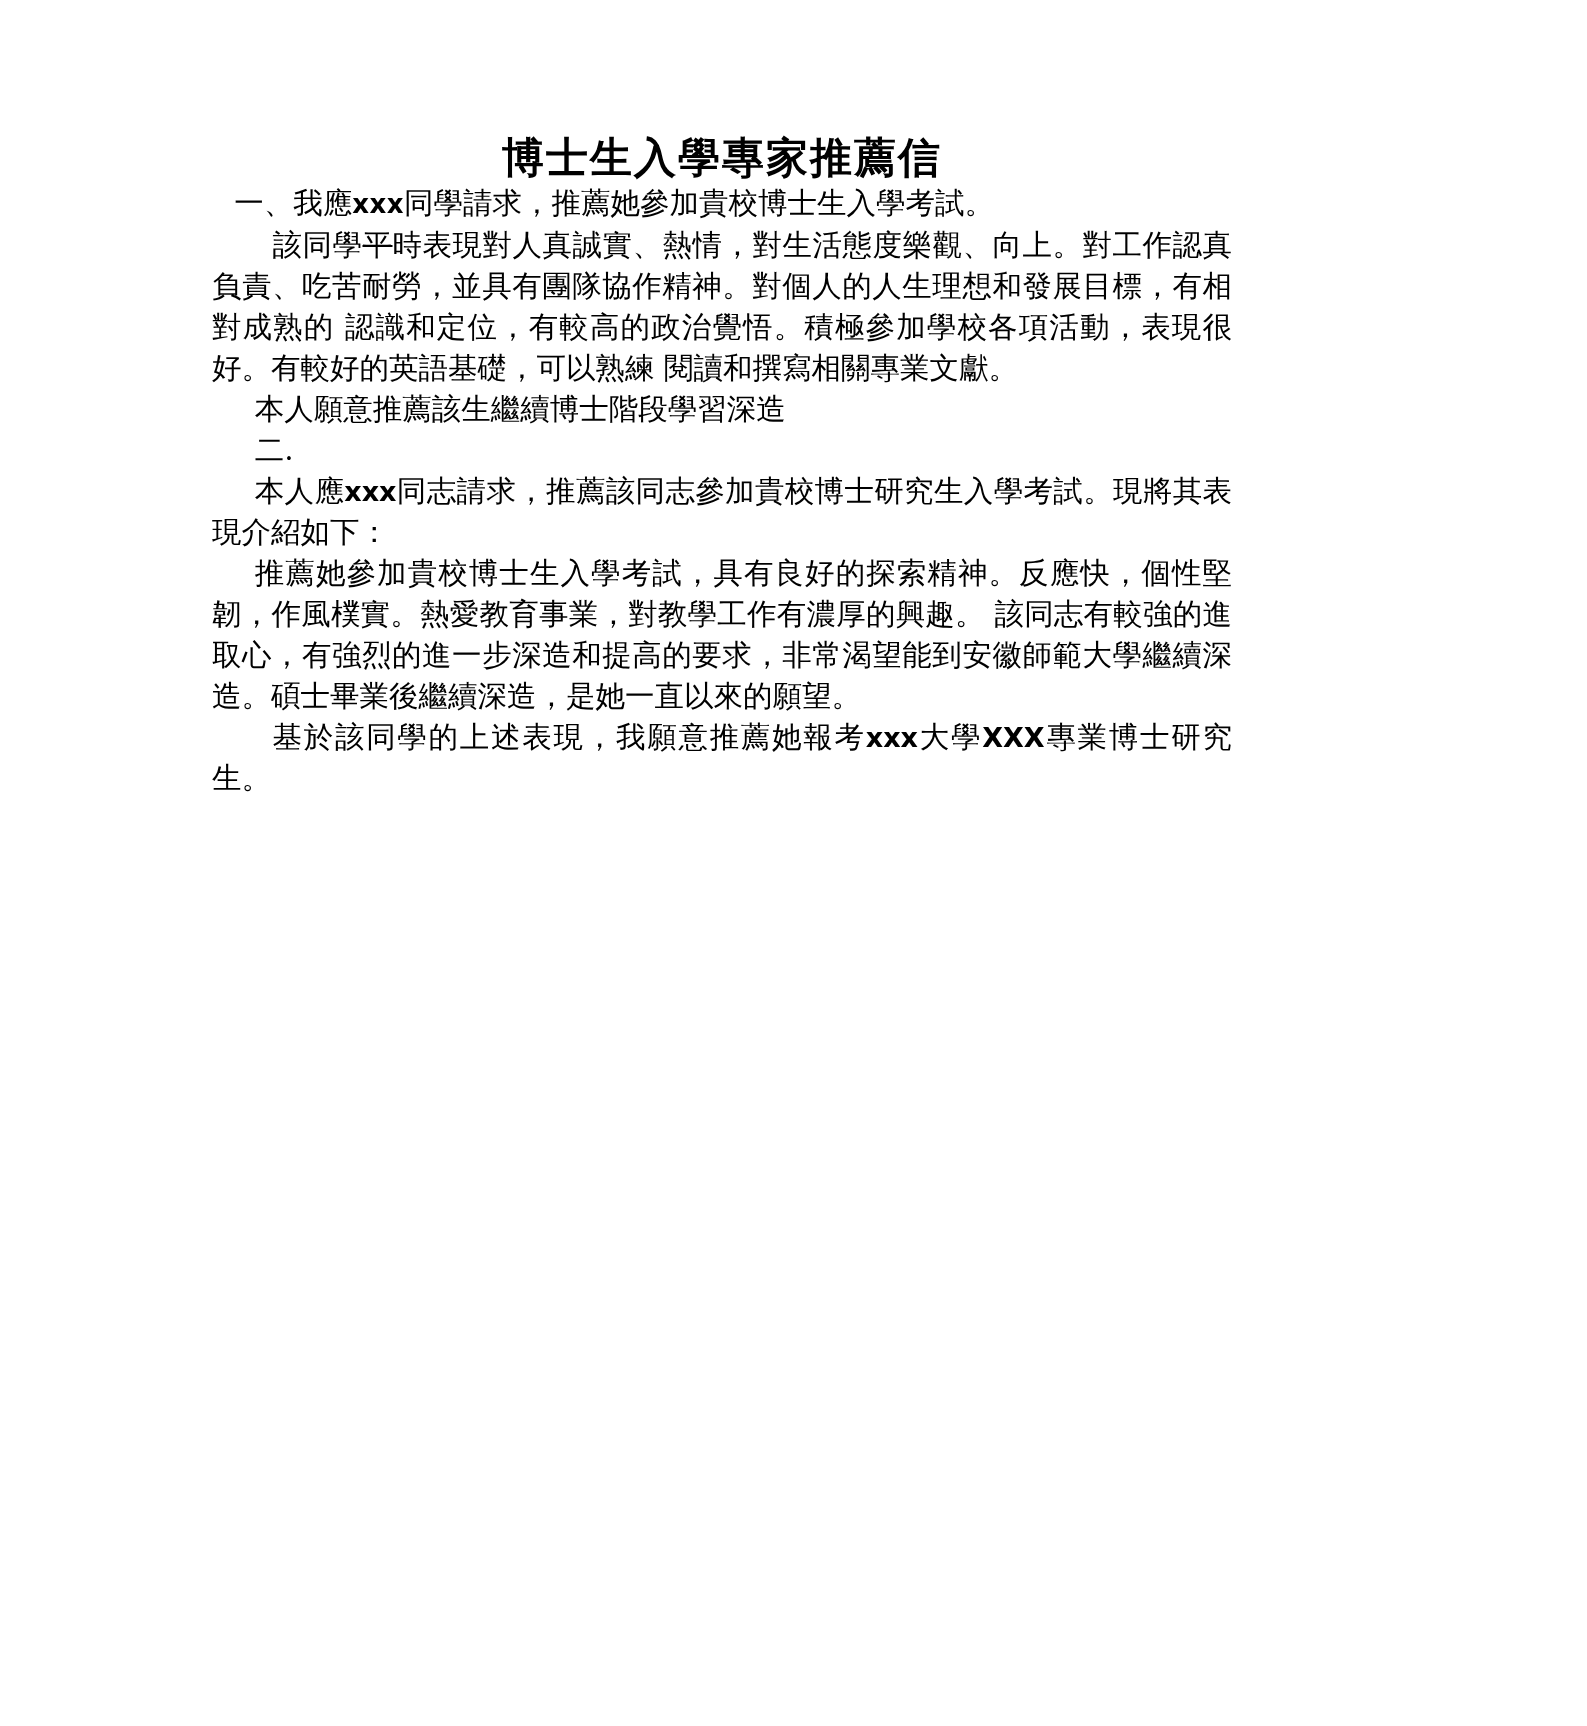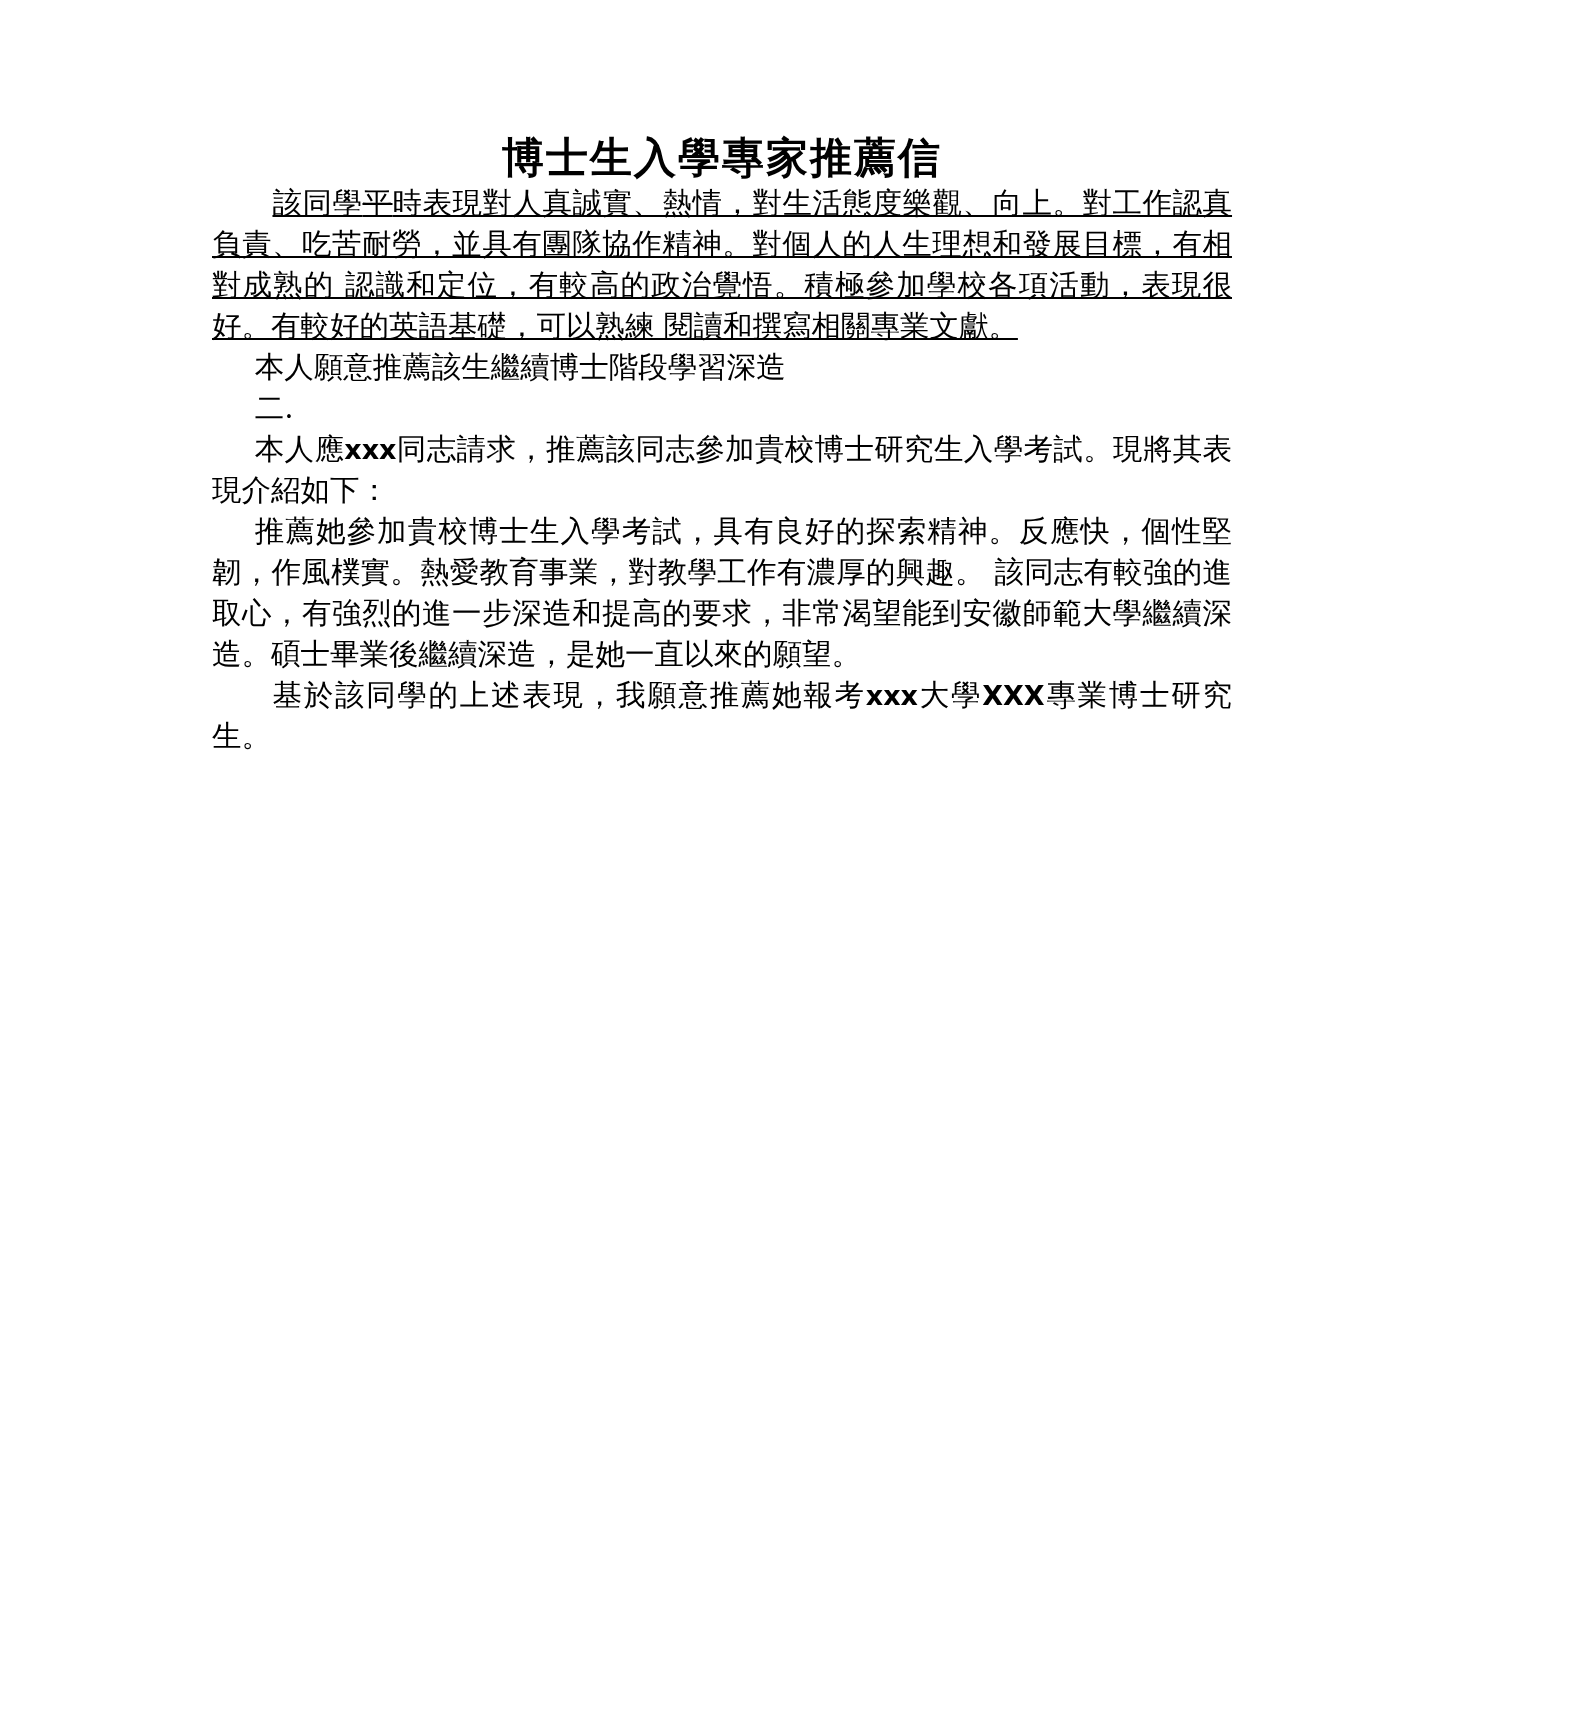--- a/index.html
+++ b/index.html
@@ -47,21 +47,21 @@
     text-justify: inter-character;
     color: #000;
     font-family: "DejaVu Serif", "Liberation Serif", serif;
   }
   .indent-1 { text-indent: 1.45em; }
   .indent-2 { text-indent: 2.05em; }
   .indent-half { text-indent: 0.75em; }
 
   
   .gap-xs { margin-top: 10px; }
-  .gap-md { margin-top: 30px; text-decoration: underline; }
+  .gap-md { margin-top: 30px; }
   .gap-lg { margin-top: 44px; }
   .gap-xl { margin-top: 62px; }
 
   
   .loose { line-height: 66px; }
   .loose-2 { line-height: 60px; }
 
   .latin {
     font-family: "DejaVu Sans", "Liberation Sans", sans-serif;
     font-weight: bold;
@@ -83,20 +83,23 @@
   }
 </style>
 </head>
 <body>
 
 <div class="page">
   <div class="content">
 
     <h1 class="doc-title">博士生入學專家推薦信</h1>
 
+    <p class="para indent-half gap-xl">
+      <span>一、我應</span><span class="latin">xxx</span><span>同學請求，推薦她參加貴校博士生入學考試。</span>
+    </p>
 
     <p class="para indent-2 gap-md">
       <span>該同學</span><span class="strike">平</span><span>時表現對人真誠實、熱情，對生活態度樂觀、向上。對工作認真負責、吃苦耐勞，並具有團隊協作精神。對個人的人生理想和發展目標，有相對成熟的 認識和定位，有較高的政治覺悟。積極參加學校各項活動，表現很好。有較好的英語基礎，可以熟練 閱讀和撰寫相關專業文獻。</span>
     </p>
 
 
 
     <p class="para indent-1 gap-xs">本人願意推薦該生繼續博士階段學習深造</p>
 
     <p class="para sec-label indent-1 gap-lg">二.</p>

